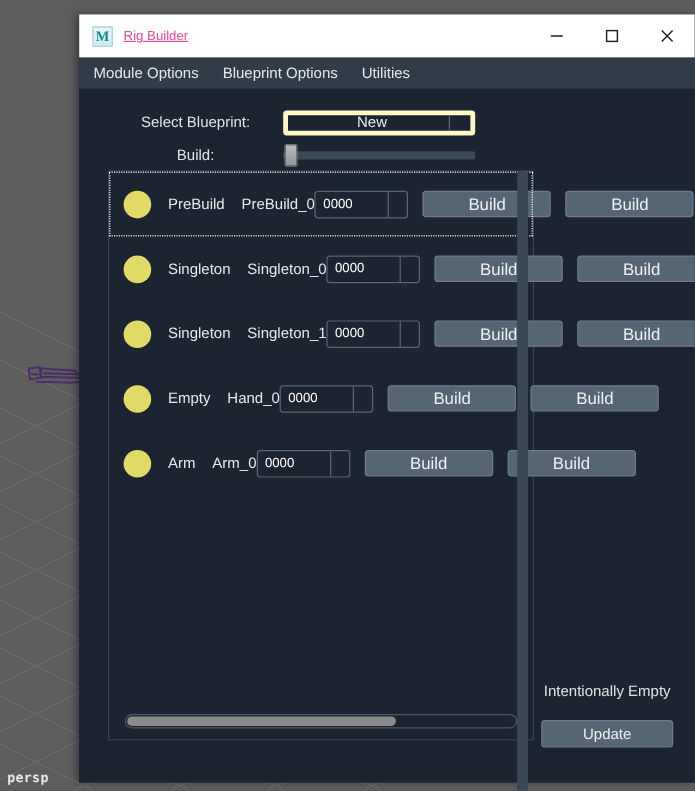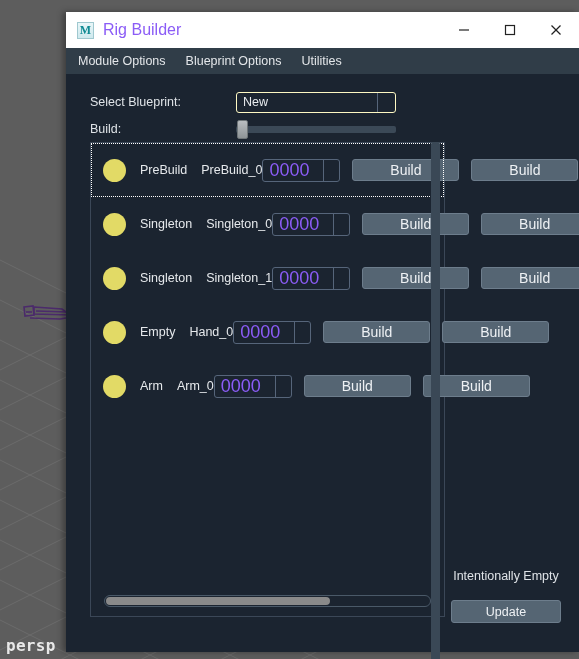--- a/index.html
+++ b/index.html
@@ -13,21 +13,21 @@
   
   #viewport {
     position: absolute; inset: 0;
     background: #5d5d5d;
   }
   #grid { position: absolute; inset: 0; }
   #persp-label {
     position: absolute; left: 6px; bottom: 4px;
     color: #e8e8e8;
     font-family: "DejaVu Sans Mono", monospace;
-    font-size: 16px; font-weight: bold;
+    font-size: 11px; font-weight: bold;
     letter-spacing: 0.3px;
   }
 
   
   #dialog {
     position: absolute;
     left: 66px; top: 12px;
     width: 513px; height: 640px;
     background: #1b2430;
     box-shadow: -3px 0 6px rgba(0,0,0,0.35);
@@ -45,22 +45,23 @@
     background: linear-gradient(#e9f6f8, #cfe9ee);
     border: 1px solid #9fc8cf;
     display: flex; align-items: center; justify-content: center;
     flex: none;
   }
   #app-icon span {
     color: #0f8a93; font-size: 12px; font-weight: bold;
     font-family: "Liberation Serif", serif; line-height: 1;
   }
   #win-title {
-    color: #8b5cf6; font-size: 16px;
+    color: #ec4899; font-size: 11px;
     flex: 1 1 auto;
+    text-decoration: underline;
   }
   .wbtn {
     width: 46px; height: 36px;
     display: flex; align-items: center; justify-content: center;
     flex: none;
   }
   .wbtn svg { display: block; }
 
   
   #menubar {
@@ -76,34 +77,34 @@
   }
 
   
   #body {
     flex: 1 1 auto; position: relative;
     background: #1b2430;
   }
 
   
   #top-controls {
-    position: absolute; left: 0; top: 16px; right: 0;
+    position: absolute; left: 0; top: 16px; right: 0; text-align: center;
   }
   .ctl-row {
     display: flex; align-items: center;
     height: 24px; margin-bottom: 3px;
   }
   .ctl-label {
     width: 170px; padding-left: 24px;
     color: #dfe3e7; font-size: 12.5px;
   }
   #blueprint-combo {
     width: 160px; height: 21px;
     background: #1b2430;
-    border: 1px solid #fef9c3; border-radius: 3px;
+    border: 4px solid #fef9c3; border-radius: 3px;
     display: flex; align-items: center;
   }
   #blueprint-combo .cb-text {
     flex: 1 1 auto; padding-left: 6px;
     color: #e8ebee; font-size: 12.5px;
   }
   #blueprint-combo .cb-arrow {
     width: 18px; height: 100%;
     border-left: 1px solid #56657a;
     flex: none;
@@ -153,21 +154,21 @@
     flex: none; 
   }
   .numfield {
     height: 23px; width: 78px;
     border: 1px solid #56657a; border-radius: 3px;
     display: flex; align-items: center; flex: none;
     margin-right: 12px;
   }
   .numfield .nf-val {
     flex: 1 1 auto; padding-left: 6px;
-    color: #8b5cf6; font-size: 18px;
+    color: #ffffff; font-size: 11px;
   }
   .numfield .nf-spin {
     width: 16px; height: 100%; flex: none;
     border-left: 1px solid #56657a;
   }
   .btn {
     height: 22px;
     background: #556573;
     border: 1px solid #6d7d8c; border-radius: 3px;
     color: #eef1f4; font-size: 14px;

